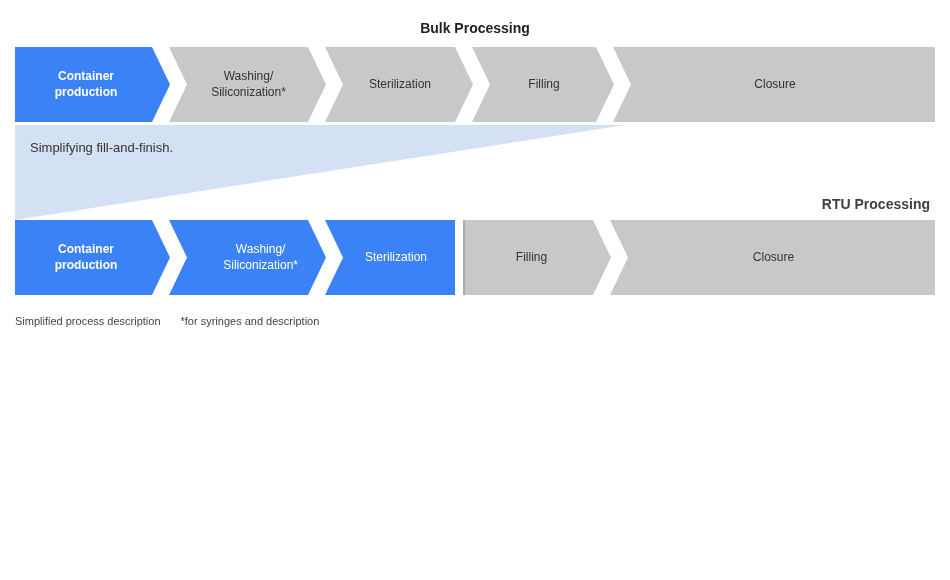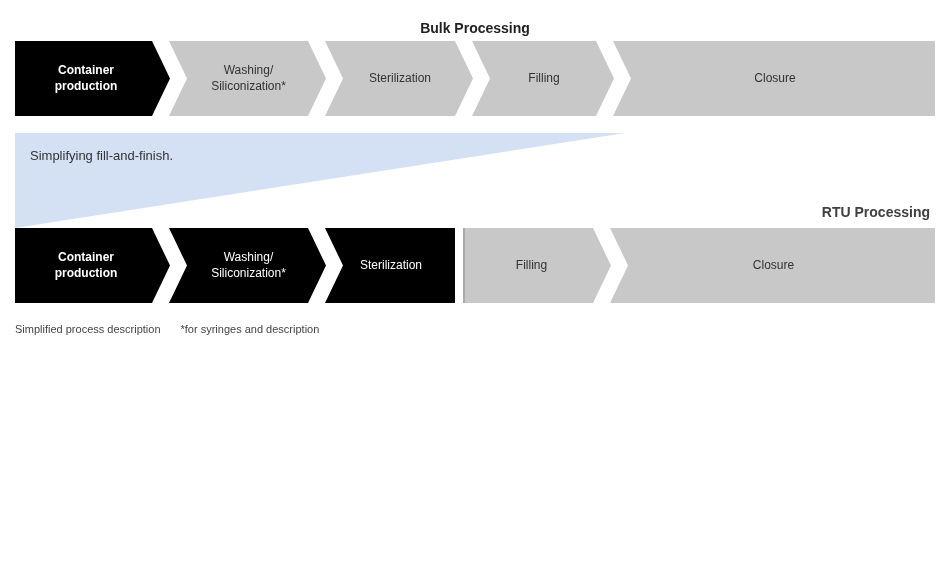--- a/index.html
+++ b/index.html
@@ -42,22 +42,23 @@
       align-items: center;
       justify-content: center;
       text-align: center;
       height: 75px;
       font-size: 12px;
       position: relative;
       flex-shrink: 0;
     }
 
     .ch-blue {
-      background: #000000;
+      background: #3b82f6;
       color: white;
+      justify-content: flex-end;
     }
 
     .ch-gray {
       background: #c8c8c8;
       color: #333;
     }
 
     
     .ch-middle {
       clip-path: polygon(0 0, calc(100% - 18px) 0, 100% 50%, calc(100% - 18px) 100%, 0 100%, 18px 50%);
@@ -75,21 +76,21 @@
       clip-path: polygon(0 0, 100% 0, 100% 100%, 0 100%, 18px 50%);
       padding: 0 28px 0 30px;
     }
 
     
 
     
     .middle-section {
       position: relative;
       height: 95px;
-      margin-top: 17px;
+      margin-top: 3px;
     }
 
     .text-block {
       position: absolute;
       top: 15px;
       left: 15px;
       z-index: 2;
     }
 
     .simplifying-text {
@@ -109,21 +110,21 @@
       vertical-align: super;
     }
 
     .footnotes {
       margin-top: 12px;
       font-size: 11px;
       color: #444;
     }
 
     .bulk-label-row {
-      margin-bottom: 5px;
+      margin-bottom: 11px;
     }
   </style>
 </head>
 <body>
 
 <div class="diagram-container">
 
   <div class="section-label bulk-label-row">Bulk Processing</div>
 
   <div class="process-row" style="margin-bottom: 0;">

